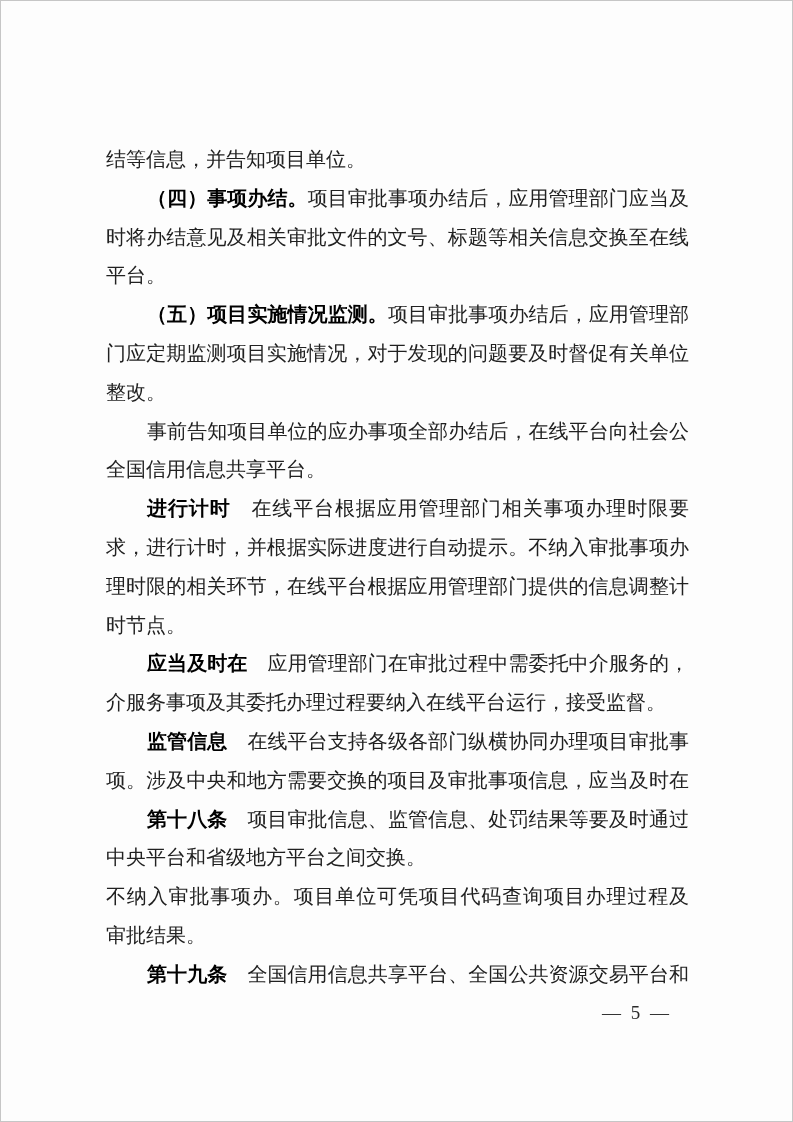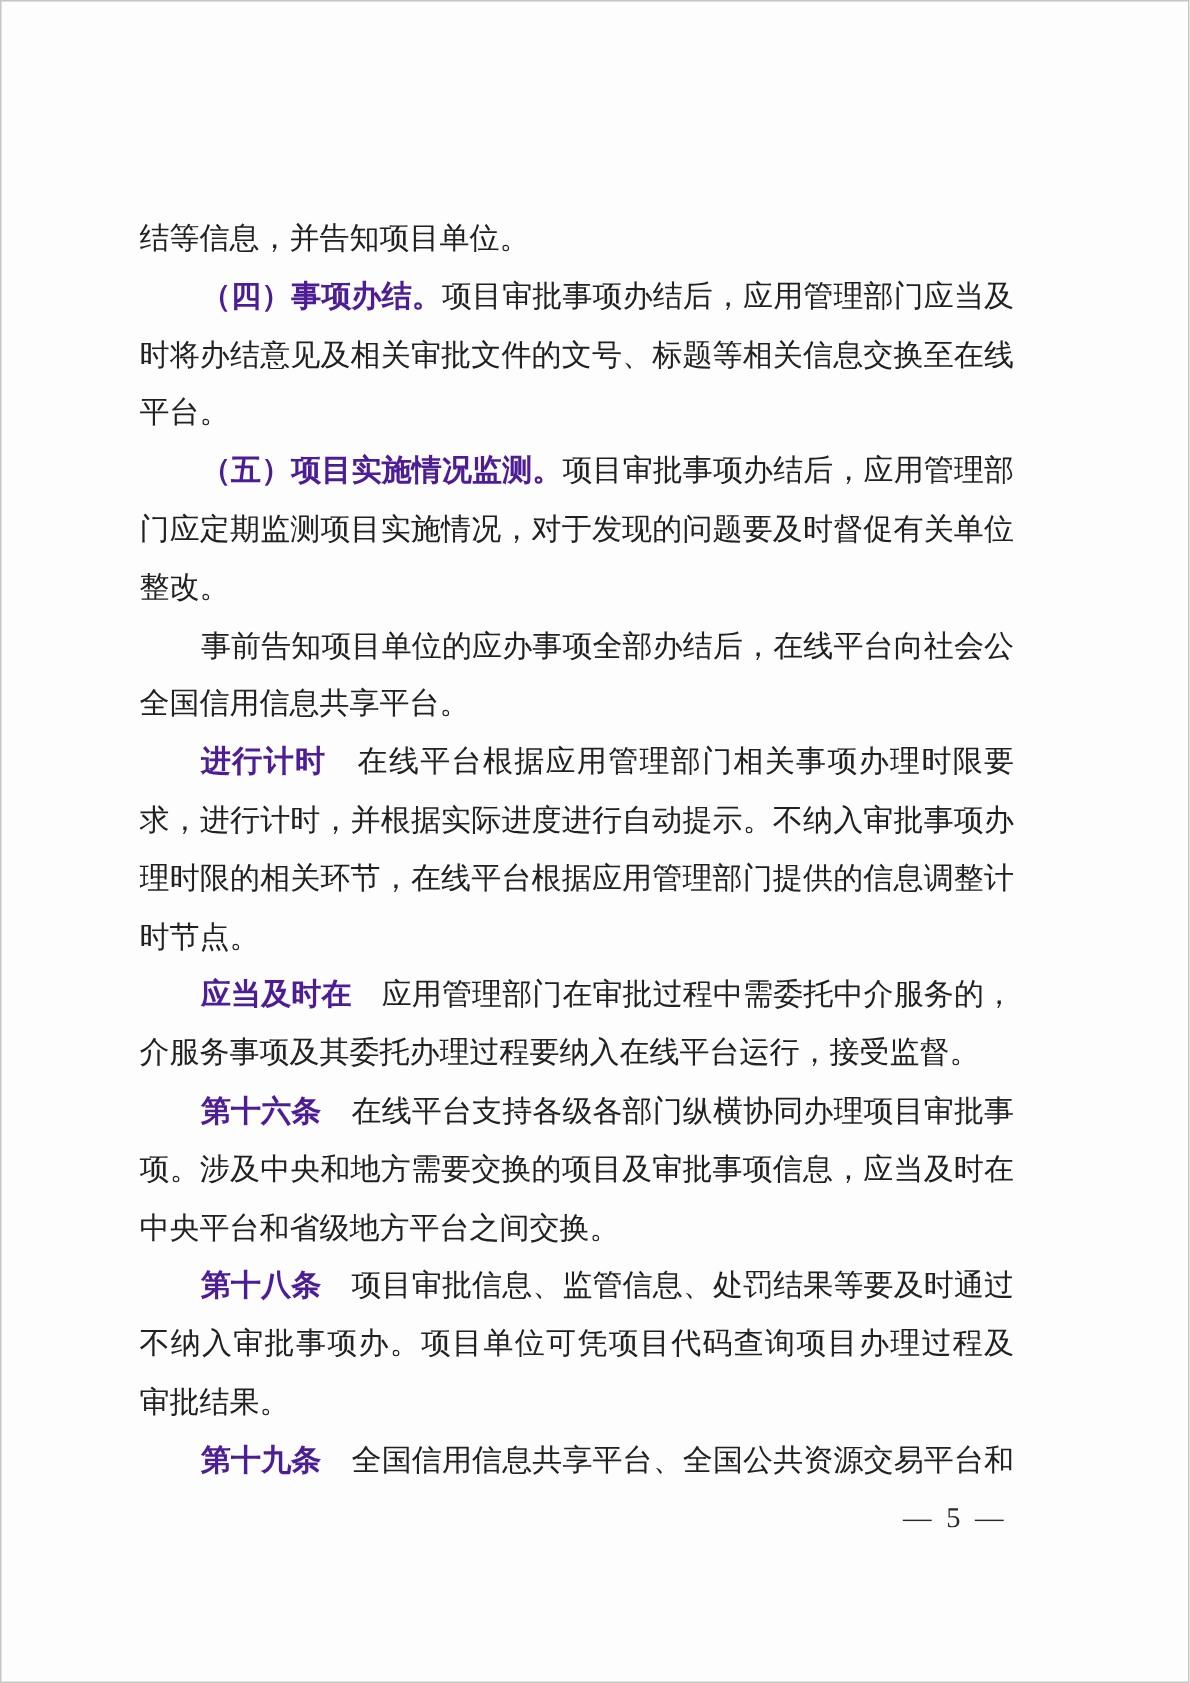--- a/index.html
+++ b/index.html
@@ -12,40 +12,40 @@
     overflow: hidden;
   }
   .page {
     position: absolute; inset: 0;
     background: #fdfdfd;
     border: 1px solid #c6c6c6;
     box-sizing: border-box;
   }
   .doc {
     position: absolute;
-    left: 92px; top: 139px; width: 583px;
+    left: 105px; top: 139px; width: 583px;
   }
   .line {
     height: 38.8px;
     line-height: 38.8px;
     font-size: 20px;
     text-align: justify;
     text-align-last: justify;
     overflow: hidden;
   }
   .line.last {
     text-align-last: left;
   }
   .line.indent {
     padding-left: 41px;
   }
   .seg-bold {
     font-weight: 700;
     font-family: "Liberation Sans", "DejaVu Sans", sans-serif;
-    color: #4c1d95;
+    color: #000000;
   }
   .seg-plain {
     font-weight: 400;
   }
   .footer {
     position: absolute;
     top: 1001px;
     right: 123px;
     font-size: 19px;
     line-height: 22px;
@@ -67,22 +67,22 @@
       <div class="line"><span class="seg-plain">门应定期监测项目实施情况，对于发现的问题要及时督促有关单位</span></div>
       <div class="line last"><span class="seg-plain">整改。</span></div>
       <div class="line indent"><span class="seg-plain">事前告知项目单位的应办事项全部办结后，在线平台向社会公开</span></div>
       <div class="line last"><span class="seg-plain">全国信用信息共享平台。</span></div>
       <div class="line indent"><span class="seg-bold">进行计时</span><span class="seg-plain">　在线平台根据应用管理部门相关事项办理时限要</span></div>
       <div class="line"><span class="seg-plain">求，进行计时，并根据实际进度进行自动提示。不纳入审批事项办</span></div>
       <div class="line"><span class="seg-plain">理时限的相关环节，在线平台根据应用管理部门提供的信息调整计</span></div>
       <div class="line last"><span class="seg-plain">时节点。</span></div>
       <div class="line indent"><span class="seg-bold">应当及时在</span><span class="seg-plain">　应用管理部门在审批过程中需委托中介服务的，中</span></div>
       <div class="line last"><span class="seg-plain">介服务事项及其委托办理过程要纳入在线平台运行，接受监督。</span></div>
-      <div class="line indent"><span class="seg-bold">第十六条</span><span class="seg-plain">　在线平台支持各级各部门纵横协同办理项目审批事</span></div>
+      <div class="line indent"><span class="seg-bold">监管信息</span><span class="seg-plain">　在线平台支持各级各部门纵横协同办理项目审批事</span></div>
       <div class="line"><span class="seg-plain">项。涉及中央和地方需要交换的项目及审批事项信息，应当及时在</span></div>
+      <div class="line indent"><span class="seg-bold">第十八条</span><span class="seg-plain">　项目审批信息、监管信息、处罚结果等要及时通过</span></div>
       <div class="line last"><span class="seg-plain">中央平台和省级地方平台之间交换。</span></div>
-      <div class="line indent"><span class="seg-bold">第十八条</span><span class="seg-plain">　项目审批信息、监管信息、处罚结果等要及时通过</span></div>
       <div class="line"><span class="seg-plain">不纳入审批事项办。项目单位可凭项目代码查询项目办理过程及</span></div>
       <div class="line last"><span class="seg-plain">审批结果。</span></div>
       <div class="line indent"><span class="seg-bold">第十九条</span><span class="seg-plain">　全国信用信息共享平台、全国公共资源交易平台和</span></div>
     </main>
   <div class="footer">— 5 —</div>
 </div>
 
 </body></html>

